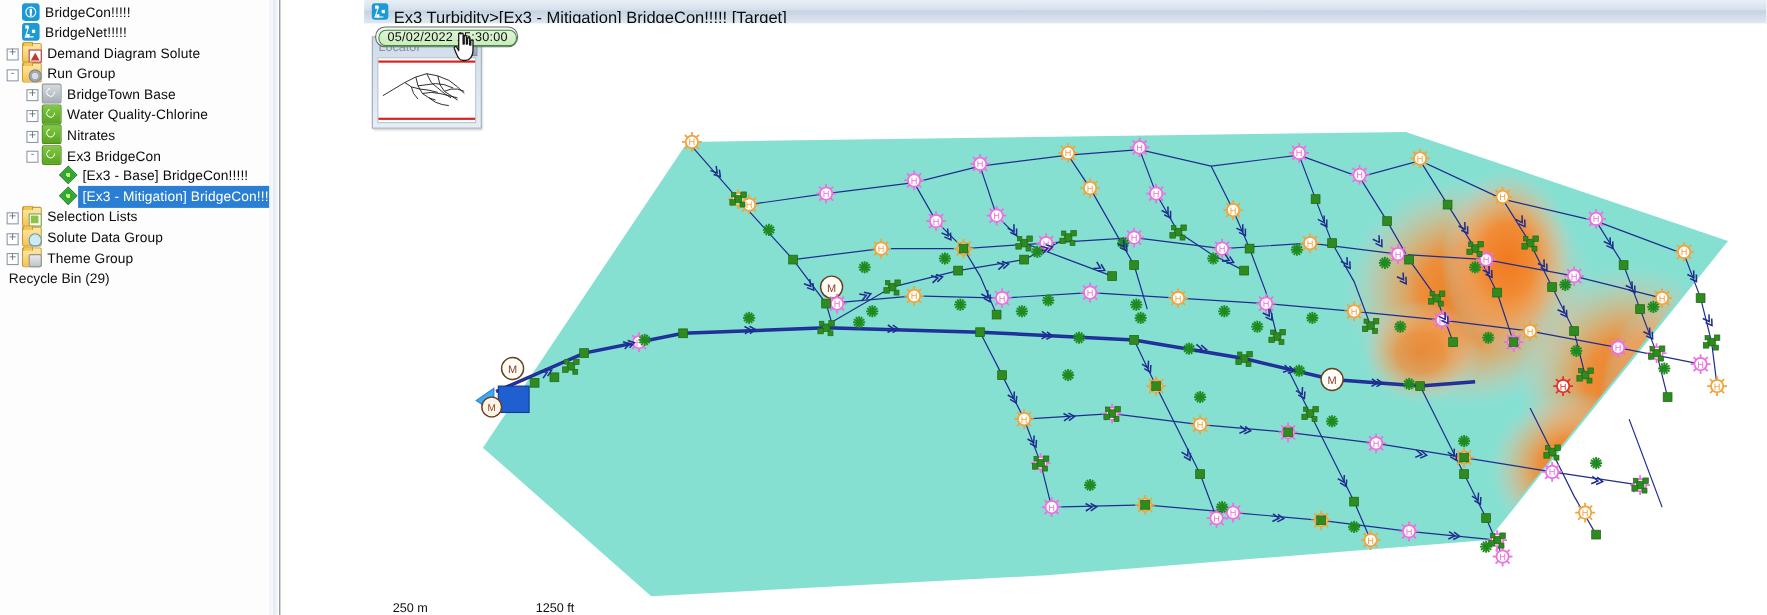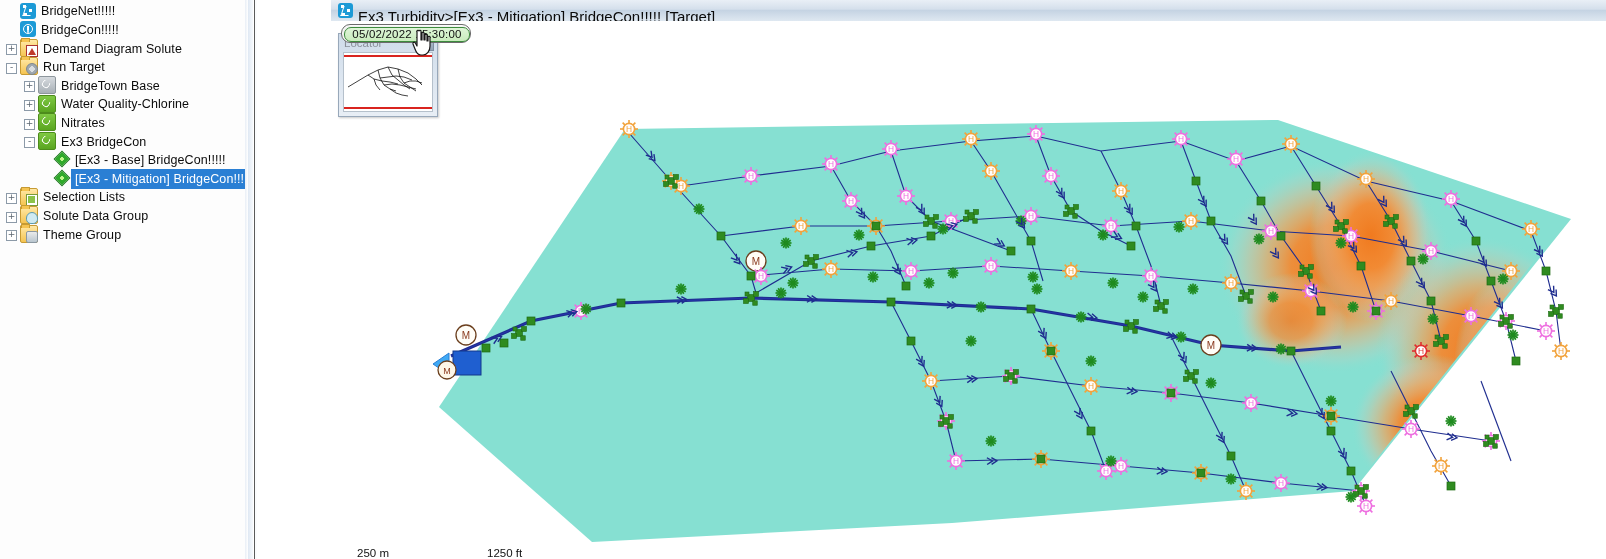--- a/index.html
+++ b/index.html
@@ -180,34 +180,35 @@
 
   svg{display:block;}
 </style>
 </head>
 <body>
 
 <div class="app">
 
   <div class="tree-panel">
     <div class="tree-list" id="tree-list">
+        <div class="tnode" style="padding-left: 20px;"><span class="ico ic-bcon"></span><span class="lbl">BridgeCon!!!!!</span></div>
         <div class="tnode" style="padding-left: 20px;"><span class="ico ic-bnet"></span><span class="lbl">BridgeNet!!!!!</span></div>
-        <div class="tnode" style="padding-left: 20px;"><span class="ico ic-bcon"></span><span class="lbl">BridgeCon!!!!!</span></div>
         <div class="tnode" style="padding-left: 20px;"><span class="exp" style="left: 6px;">+</span><span class="ico ic-folder"><span class="ov ov-chart"></span></span><span class="lbl">Demand Diagram Solute</span></div>
-        <div class="tnode" style="padding-left: 20px;"><span class="exp" style="left: 6px;">-</span><span class="ico ic-folder"><span class="ov ov-run"></span></span><span class="lbl">Run Target</span></div>
+        <div class="tnode" style="padding-left: 20px;"><span class="exp" style="left: 6px;">-</span><span class="ico ic-folder"><span class="ov ov-run"></span></span><span class="lbl">Run Group</span></div>
         <div class="tnode" style="padding-left: 38px;"><span class="exp" style="left: 24px;">+</span><span class="ico ic-run gray"></span><span class="lbl">BridgeTown Base</span></div>
         <div class="tnode" style="padding-left: 38px;"><span class="exp" style="left: 24px;">+</span><span class="ico ic-run"></span><span class="lbl">Water Quality-Chlorine</span></div>
         <div class="tnode" style="padding-left: 38px;"><span class="exp" style="left: 24px;">+</span><span class="ico ic-run"></span><span class="lbl">Nitrates</span></div>
         <div class="tnode" style="padding-left: 38px;"><span class="exp" style="left: 24px;">-</span><span class="ico ic-run"></span><span class="lbl">Ex3 BridgeCon</span></div>
         <div class="tnode" style="padding-left: 54px;"><span class="ico ic-diam"></span><span class="lbl">[Ex3 - Base] BridgeCon!!!!!</span></div>
         <div class="tnode sel" style="padding-left: 54px;"><span class="ico ic-diam"></span><span class="lbl">[Ex3 - Mitigation] BridgeCon!!!!!</span></div>
         <div class="tnode" style="padding-left: 20px;"><span class="exp" style="left: 6px;">+</span><span class="ico ic-folder"><span class="ov ov-sel"></span></span><span class="lbl">Selection Lists</span></div>
         <div class="tnode" style="padding-left: 20px;"><span class="exp" style="left: 6px;">+</span><span class="ico ic-folder"><span class="ov ov-sol"></span></span><span class="lbl">Solute Data Group</span></div>
         <div class="tnode" style="padding-left: 20px;"><span class="exp" style="left: 6px;">+</span><span class="ico ic-folder"><span class="ov ov-thm"></span></span><span class="lbl">Theme Group</span></div>
       </div>
+    <div class="recycle" id="recycle-bin">Recycle Bin (29)</div>
   </div>
 
   <div class="gutter"></div>
   <div class="gut-line" style="left:245px;width:3px;background:linear-gradient(90deg,#e8eef6,#ffffff);"></div>
   <div class="gut-line" style="left:248px;width:5px;background:linear-gradient(90deg,#dfe8f3,#f6f9fc);"></div>
   <div class="divider" style="left:254px;background:#5a5a5a;"></div>
   <div class="divider" style="left:255px;background:#fbfcfd;width:2px;"></div>
   <div class="divider" style="left:329px;background:#ffffff;width:2px;"></div>
 
   <div class="mapwin">

